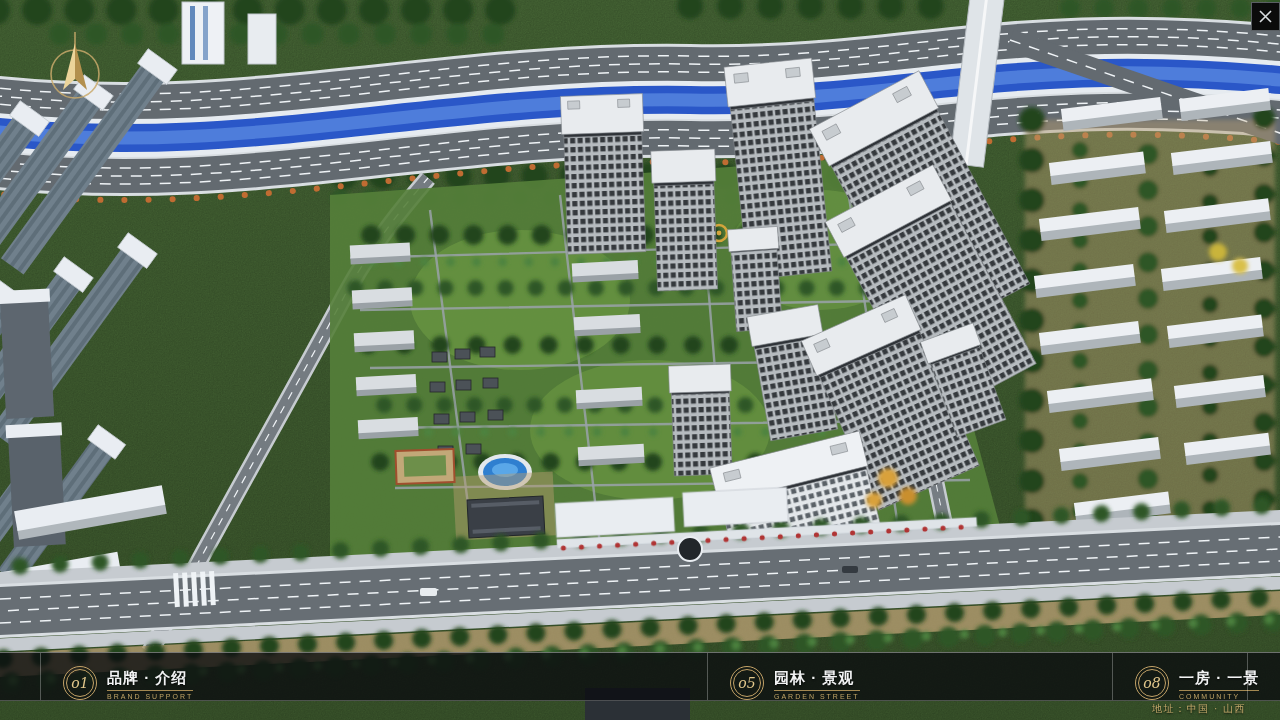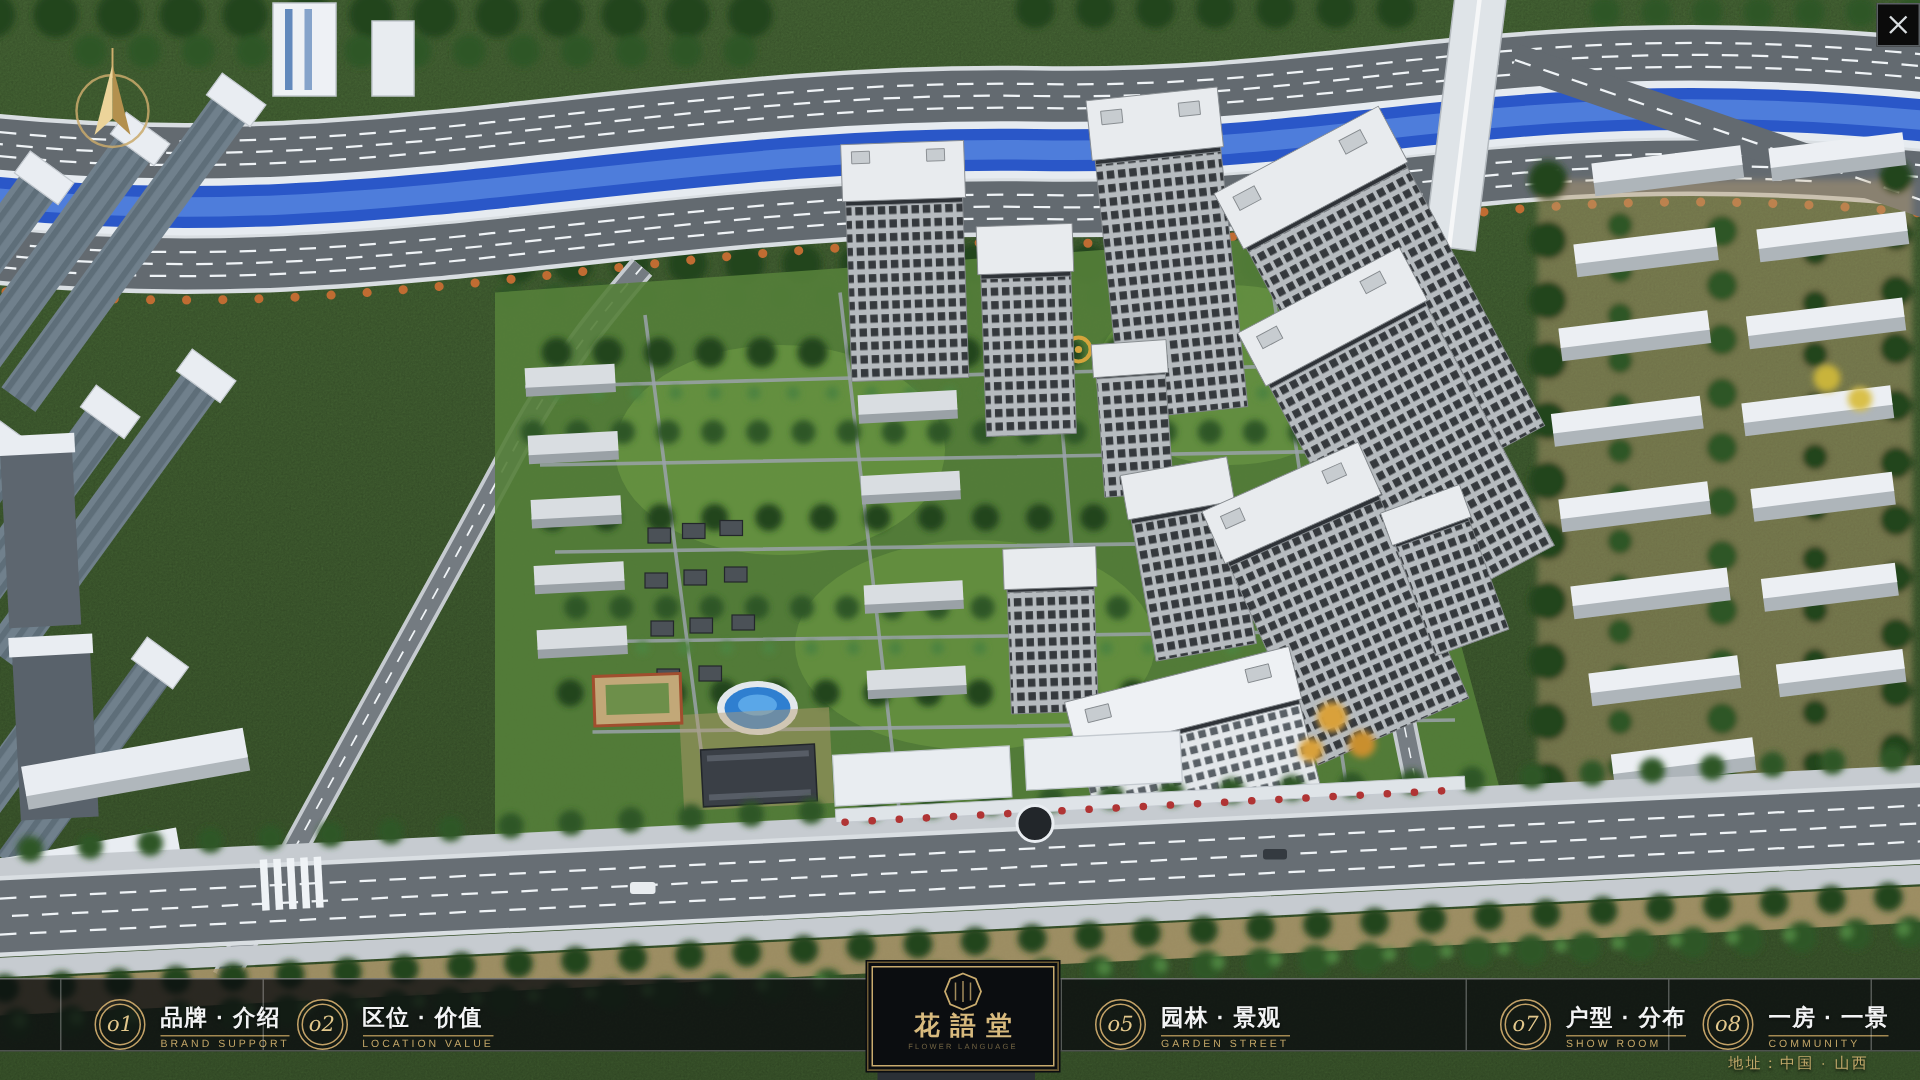--- a/index.html
+++ b/index.html
@@ -499,77 +499,43 @@
           <div class="inner">
             <span class="num">o1</span>
           </div>
         </div>
       <div class="lbl">
           <div class="zh">品牌 · 介绍</div>
           <div class="hr"></div>
           <div class="en">BRAND SUPPORT</div>
         </div>
     </div>
-    <div class="nav-item" style="left:174.5px;width:134.5px">
-      <div class="ring">
-          <div class="inner">
-            <span class="num">o2</span>
-          </div>
-        </div>
-      <div class="lbl">
-          <div class="zh">区位 · 价值</div>
-          <div class="hr"></div>
-          <div class="en">LOCATION VALUE</div>
-        </div>
-    </div>
     <div class="nav-item" style="left:707px;width:135px">
       <div class="ring">
           <div class="inner">
             <span class="num">o5</span>
           </div>
         </div>
       <div class="lbl">
           <div class="zh">园林 · 景观</div>
           <div class="hr"></div>
           <div class="en">GARDEN STREET</div>
-        </div>
-    </div>
-    <div class="nav-item" style="left:977px;width:135px">
-      <div class="ring">
-          <div class="inner">
-            <span class="num">o7</span>
-          </div>
-        </div>
-      <div class="lbl">
-          <div class="zh">户型 · 分布</div>
-          <div class="hr"></div>
-          <div class="en">SHOW ROOM</div>
         </div>
     </div>
     <div class="nav-item" style="left:1112px;width:135px">
       <div class="ring">
           <div class="inner">
             <span class="num">o8</span>
           </div>
         </div>
       <div class="lbl">
           <div class="zh">一房 · 一景</div>
           <div class="hr"></div>
           <div class="en">COMMUNITY</div>
         </div>
     </div>
     <div class="bar-end"></div>
   </div>
 
-  <div class="logo-box">
-    <svg class="seal" width="26" height="26" viewBox="0 0 26 26">
-      <polygon points="13,1 21.5,4.5 25,13 21.5,21.5 13,25 4.5,21.5 1,13 4.5,4.5" fill="none" stroke="#c9ab6e" stroke-width="1.2"></polygon>
-      <line x1="8" y1="7" x2="8" y2="19" stroke="#c9ab6e" stroke-width="1" opacity=".8"></line>
-      <line x1="13" y1="6" x2="13" y2="20" stroke="#c9ab6e" stroke-width="1" opacity=".8"></line>
-      <line x1="18" y1="7" x2="18" y2="19" stroke="#c9ab6e" stroke-width="1" opacity=".8"></line>
-    </svg>
-    <div class="logo-title">花語堂</div>
-    <div class="logo-sub">FLOWER LANGUAGE</div>
-  </div>
 
   <div class="address">地址：中国 · 山西</div>
 
 </div>
 
 </body></html>

